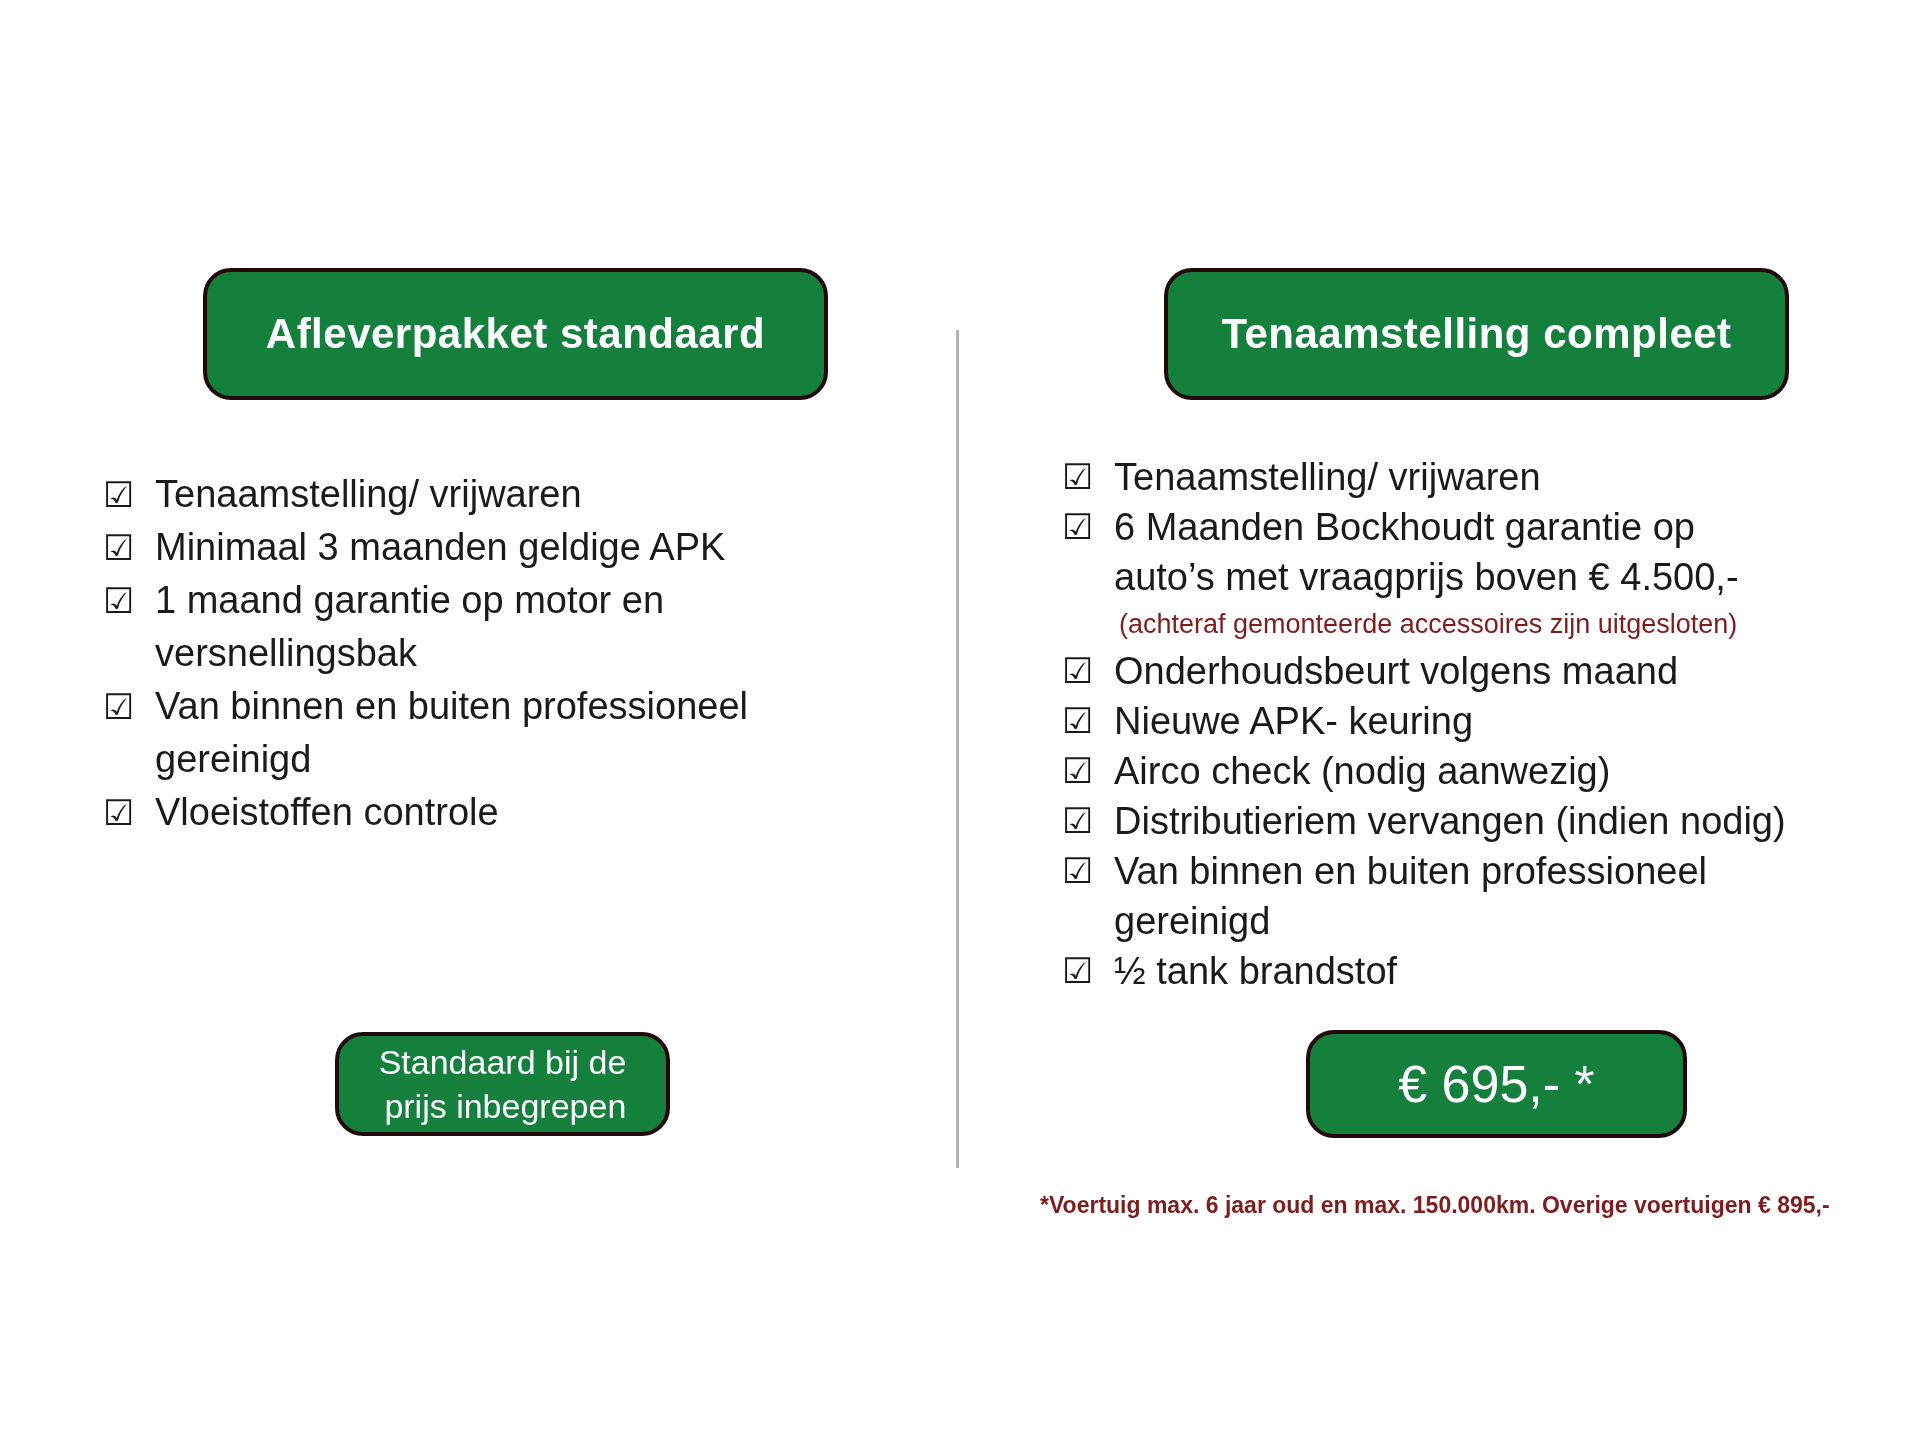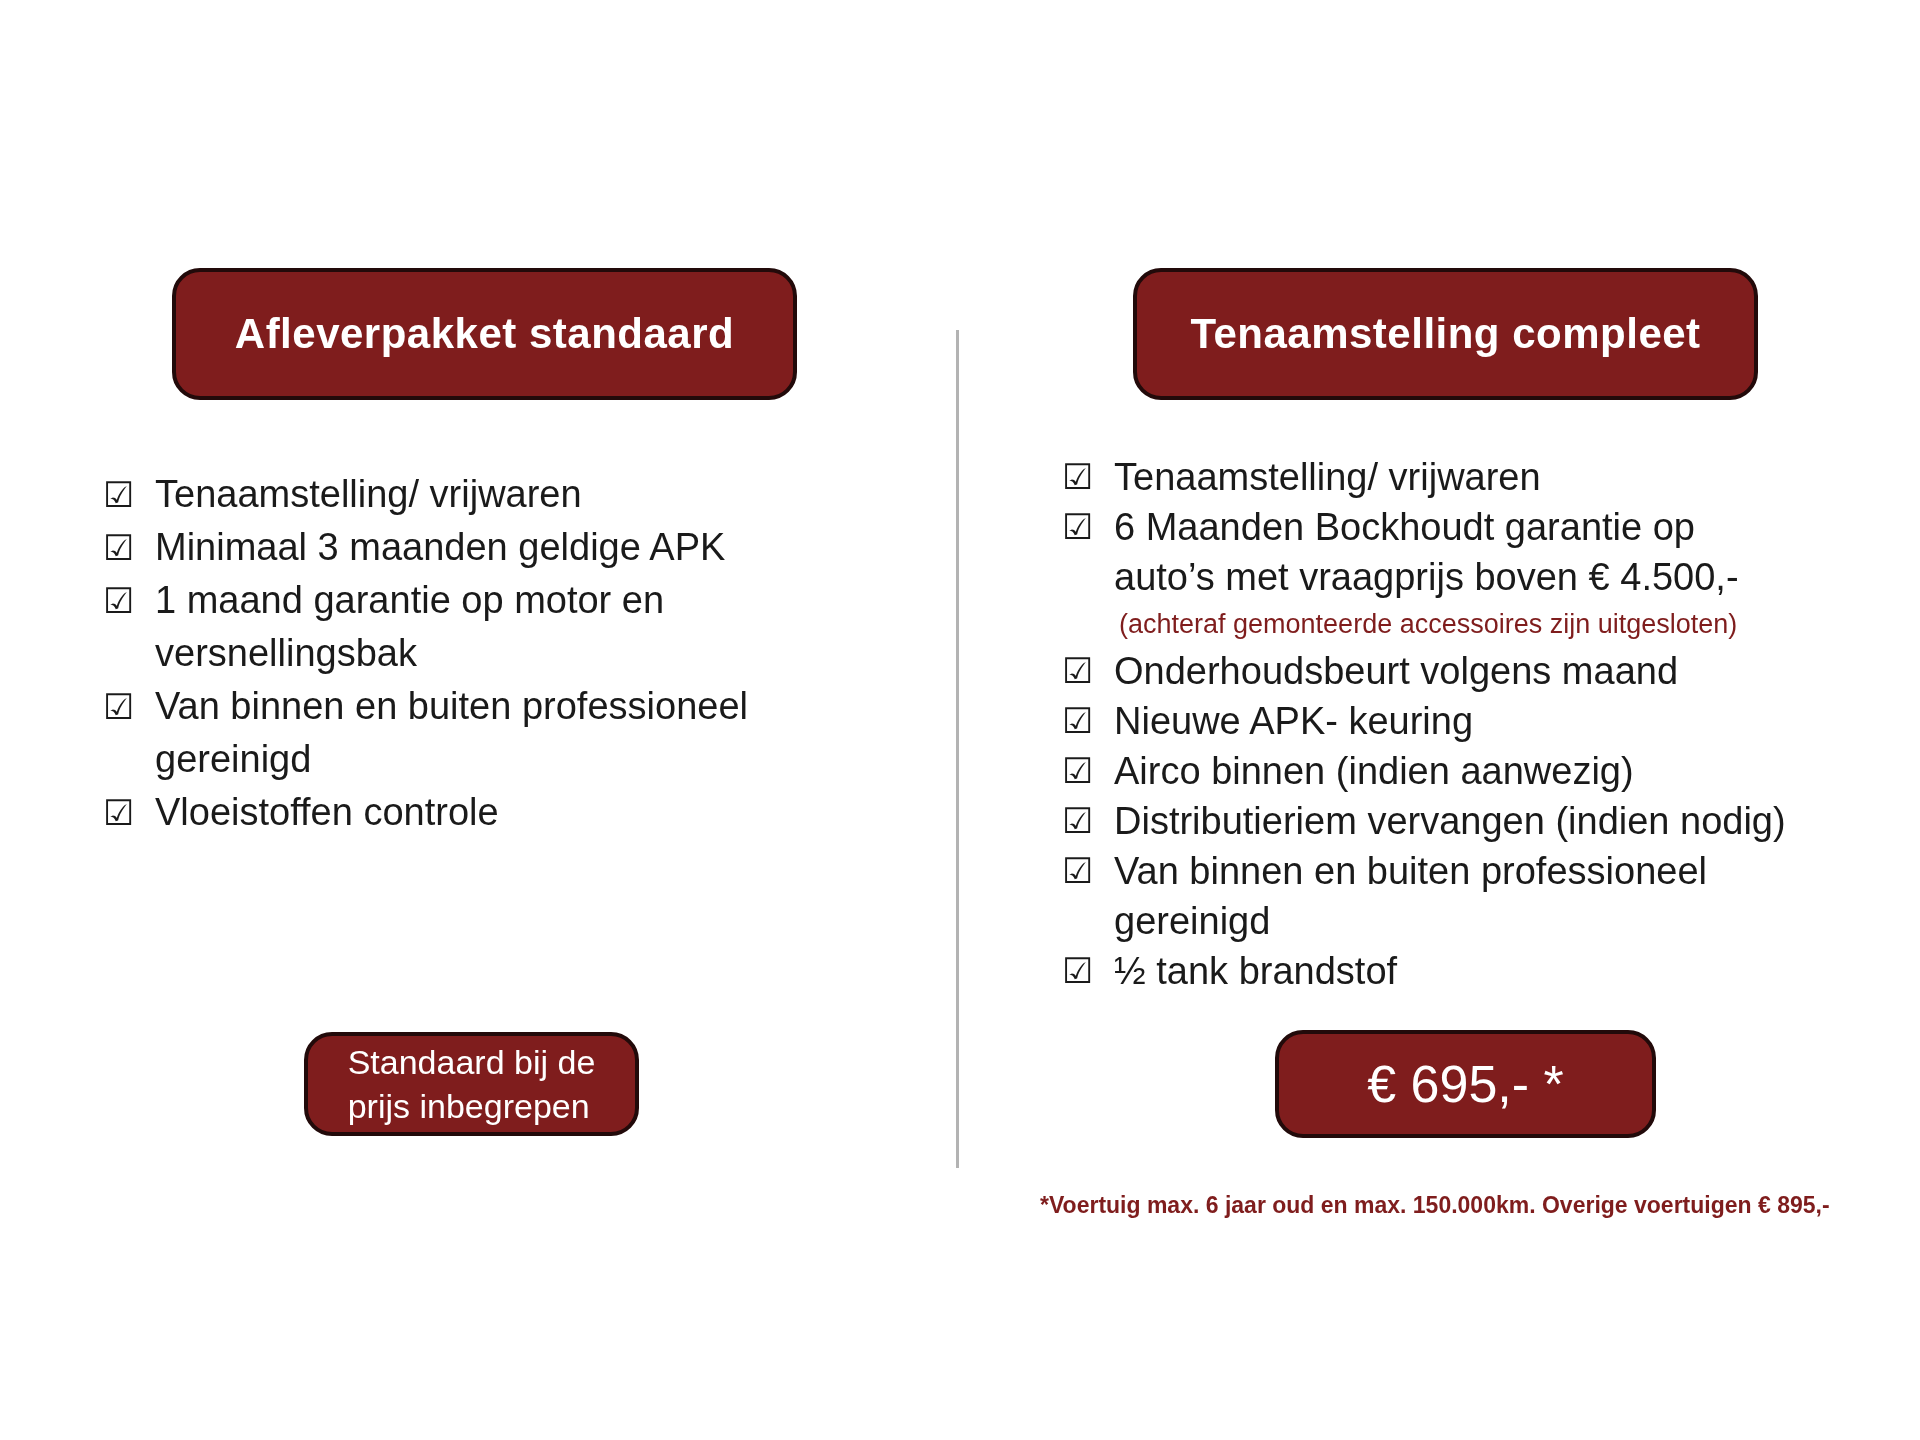--- a/index.html
+++ b/index.html
@@ -1,23 +1,23 @@
 <!DOCTYPE html>
 <html><head>
 <meta charset="utf-8">
 <style>
   html,body { margin:0; padding:0; background:#ffffff; }
   .canvas {
     position:relative; width:1920px; height:1440px; background:#ffffff;
     font-family:"Liberation Sans","DejaVu Sans",sans-serif; color:#1a1a1a; overflow:hidden;
   }
   .red-box {
-    position:absolute; background:#7f1d1d; border:4px solid #220a0a; border-radius:28px;
+    position:absolute; background:#15803d; border:4px solid #220a0a; border-radius:28px;
     color:#ffffff; display:flex; align-items:center; justify-content:center;
-    text-align:left; box-sizing:border-box;
+    text-align:right; box-sizing:border-box;margin-left:31px;
   }
   .title-box { font-size:42px; font-weight:bold; letter-spacing:0.5px; }
   #left-title  { left:172px; top:268px; width:625px; height:132px; }
   #right-title { left:1133px; top:268px; width:625px; height:132px; }
 
   .checklist { position:absolute; list-style:none; margin:0; padding:0; font-size:38px; }
   #left-list  { left:103px;  top:468px; width:740px; line-height:53px; }
   #right-list { left:1062px; top:452px; width:850px; line-height:50px; }
   .checklist li { display:flex; align-items:flex-start; }
   .chk { width:52px; flex:none; font-size:35px; }
@@ -130,21 +130,21 @@
     <span class="chk">☑</span>
     <span>
       <span class="itext">Nieuwe APK- keuring</span>
       
     </span>
   </li>
 
   <li>
     <span class="chk">☑</span>
     <span>
-      <span class="itext">Airco binnen (indien aanwezig)</span>
+      <span class="itext">Airco check (nodig aanwezig)</span>
       
     </span>
   </li>
 
   <li>
     <span class="chk">☑</span>
     <span>
       <span class="itext">Distributieriem vervangen (indien nodig)</span>
       
     </span>

